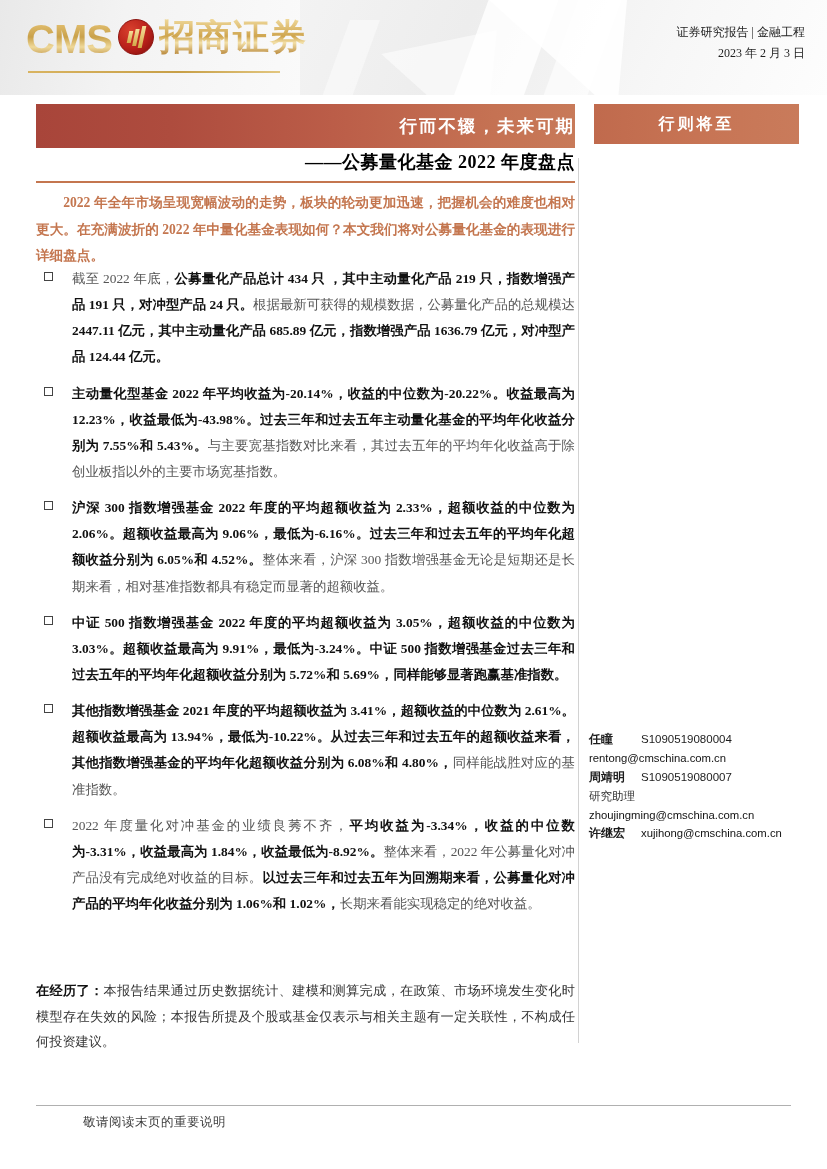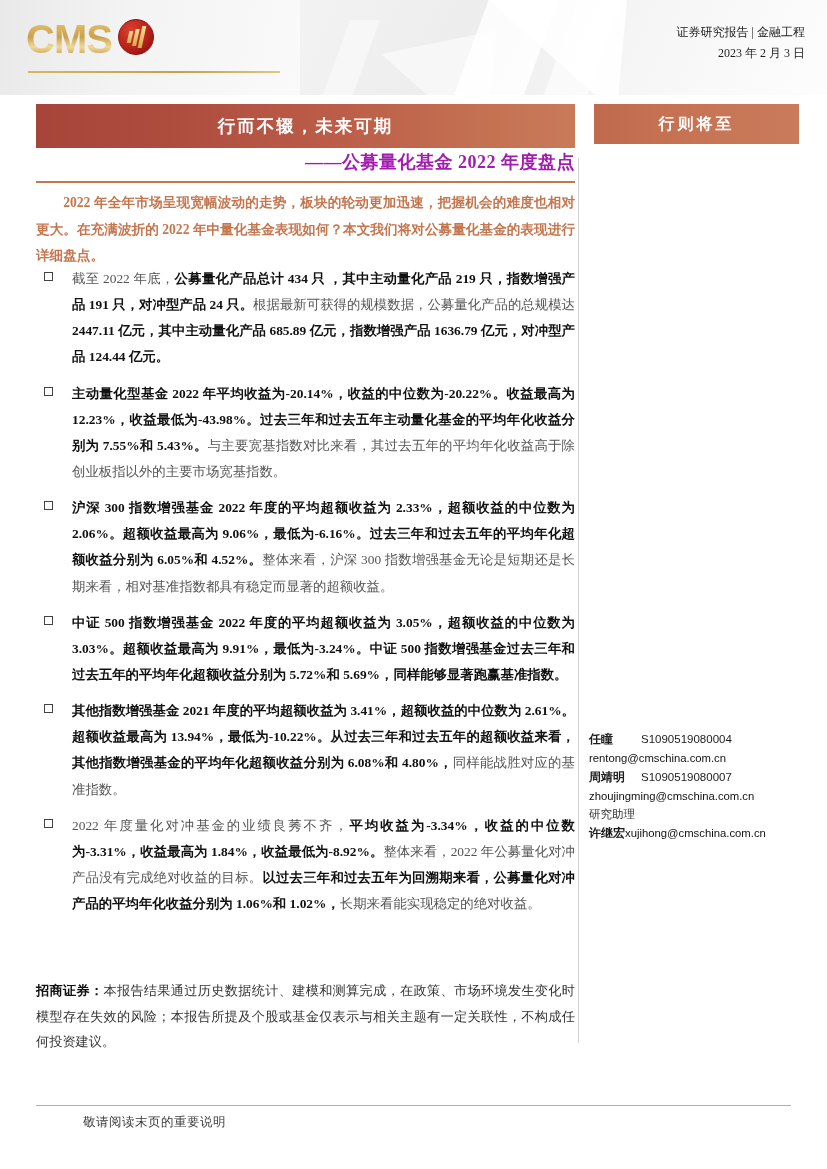--- a/index.html
+++ b/index.html
@@ -125,21 +125,21 @@
   }
 
   
   .title-bar {
     position: absolute;
     left: 36px; top: 104px;
     width: 539px; height: 44px;
     background: linear-gradient(90deg, #a8453a 0%, #ae4c3e 25%, #bb5d48 55%, #c57253 85%, #c87a59 100%);
     display: flex;
     align-items: center;
-    justify-content: center;
+    justify-content: flex-end;
   }
   .title-bar .t {
     color: #ffffff;
     font-size: 17.5px;
     font-weight: bold;
     letter-spacing: 2px;
     font-family: "Liberation Serif", serif;
   }
   .deep-box {
     position: absolute;
@@ -153,21 +153,21 @@
     font-size: 16px;
     font-weight: bold;
     letter-spacing: 3px;
     font-family: "Liberation Serif", serif;
   }
   .subtitle {
     position: absolute;
     left: 36px; top: 150px;
     width: 539px;
     text-align: right;
-    color: #a21caf;
+    color: #000000;
     font-size: 18px;
     font-weight: bold;
     letter-spacing: 0.5px;
     font-family: "Liberation Serif", serif;
   }
   .rule-orange {
     position: absolute;
     left: 36px; top: 181px;
     width: 539px; height: 2px;
     background: #c4764f;
@@ -233,21 +233,21 @@
   .an-name {
     display: inline-block;
     min-width: 52px;
     font-weight: bold;
     font-family: "Liberation Serif", serif;
     font-size: 12px;
   }
   .an-code { font-family: "Liberation Sans", sans-serif; }
   .an-mail { font-family: "Liberation Sans", sans-serif; font-size: 11.3px; color: #111; }
   .an-role { font-family: "Liberation Serif", serif; font-size: 11.5px; color: #333; }
-  .an-asst .an-name { min-width: 0; margin-right: 0; text-align: center; }
+  .an-asst .an-name { min-width: 0; margin-right: 16px; text-align: center; }
 
   
   .risk {
     position: absolute;
     left: 36px; top: 978px;
     width: 539px;
     font-size: 13.2px;
     line-height: 1.95;
     text-align: justify;
     color: #333;
@@ -287,20 +287,21 @@
 
     <div class="logo">
       <span class="logo-cms">CMS</span>
       <span class="logo-seal">
         <span class="bars">
             <i></i>
             <i></i>
             <i></i>
           </span>
       </span>
+      <span class="logo-cn">招商证券</span>
     </div>
     <div class="logo-underline"></div>
 
     <div class="hdr-right">
       <div>证券研究报告 | 金融工程</div>
       <div>2023 年 2 月 3 日</div>
     </div>
   </div>
 
   <div class="title-bar">
@@ -323,25 +324,25 @@
       <div class="bullet"><span class="mark"></span><b>中证 500 指数增强基金 2022 年度的平均超额收益为 3.05%，超额收益的中位数为 3.03%。超额收益最高为 9.91%，最低为-3.24%。中证 500 指数增强基金过去三年和过去五年的平均年化超额收益分别为 5.72%和 5.69%，同样能够显著跑赢基准指数。</b></div>
       <div class="bullet"><span class="mark"></span><b>其他指数增强基金 2021 年度的平均超额收益为 3.41%，超额收益的中位数为 2.61%。超额收益最高为 13.94%，最低为-10.22%。从过去三年和过去五年的超额收益来看，其他指数增强基金的平均年化超额收益分别为 6.08%和 4.80%，</b><span class="reg">同样能战胜对应的基准指数。</span></div>
       <div class="bullet"><span class="mark"></span><span class="reg">2022 年度量化对冲基金的业绩良莠不齐，</span><b>平均收益为-3.34%，收益的中位数为-3.31%，收益最高为 1.84%，收益最低为-8.92%。</b><span class="reg">整体来看，2022 年公募量化对冲产品没有完成绝对收益的目标。</span><b>以过去三年和过去五年为回溯期来看，公募量化对冲产品的平均年化收益分别为 1.06%和 1.02%，</b><span class="reg">长期来看能实现稳定的绝对收益。</span></div>
     </div>
 
   <div class="vdivider"></div>
   <div class="analysts">
       <div class="an-row"><span class="an-name">任瞳</span><span class="an-code">S1090519080004</span></div>
       <div class="an-row an-mail">rentong@cmschina.com.cn</div>
       <div class="an-row"><span class="an-name">周靖明</span><span class="an-code">S1090519080007</span></div>
+      <div class="an-row an-role">研究助理</div>
       <div class="an-row an-mail">zhoujingming@cmschina.com.cn</div>
-      <div class="an-row an-role">研究助理</div>
       <div class="an-row an-asst"><span class="an-name">许继宏</span><span class="an-mail">xujihong@cmschina.com.cn</span></div>
     </div>
 
   <div class="risk">
-    <b>招商证券：</b><span>本报告结果通过历史数据统计、建模和测算完成，在政策、市场环境发生变化时模型存在失效的风险；本报告所提及个股或基金仅表示与相关主题有一定关联性，不构成任何投资建议。</span>
+    <b>在经历了：</b><span>本报告结果通过历史数据统计、建模和测算完成，在政策、市场环境发生变化时模型存在失效的风险；本报告所提及个股或基金仅表示与相关主题有一定关联性，不构成任何投资建议。</span>
   </div>
 
   <div class="footer-rule"></div>
   <div class="footer-text">敬请阅读末页的重要说明</div>
 
 </div>
 
 </body></html>

